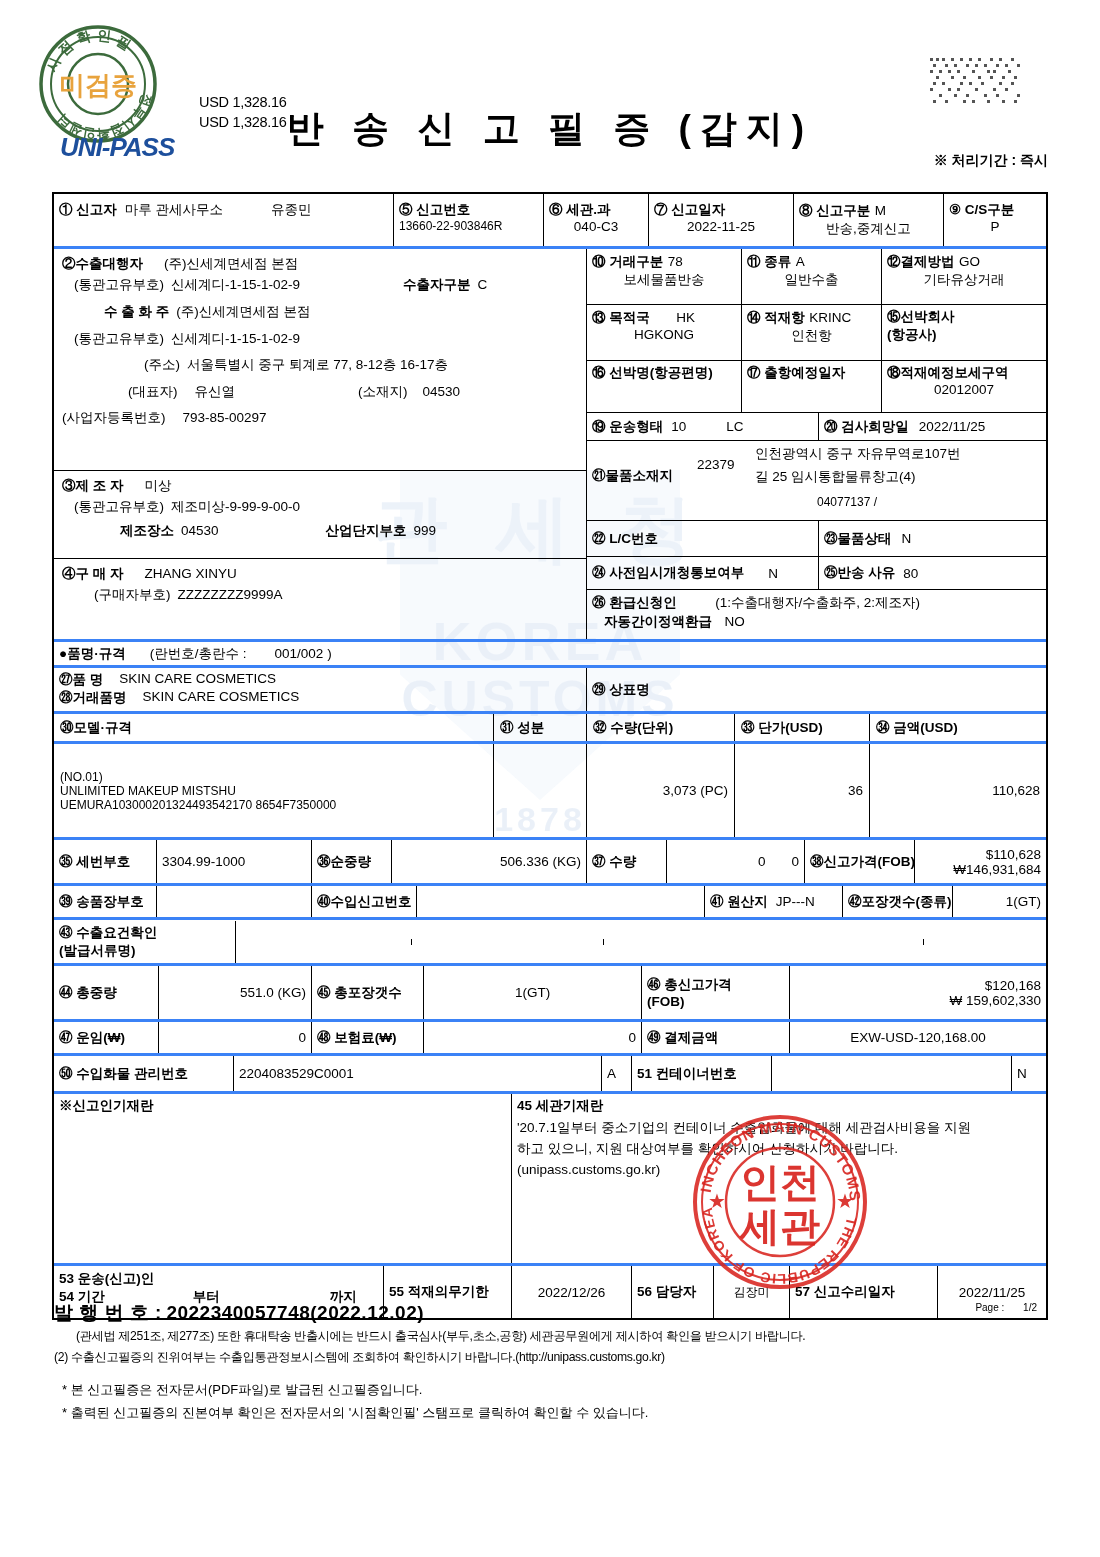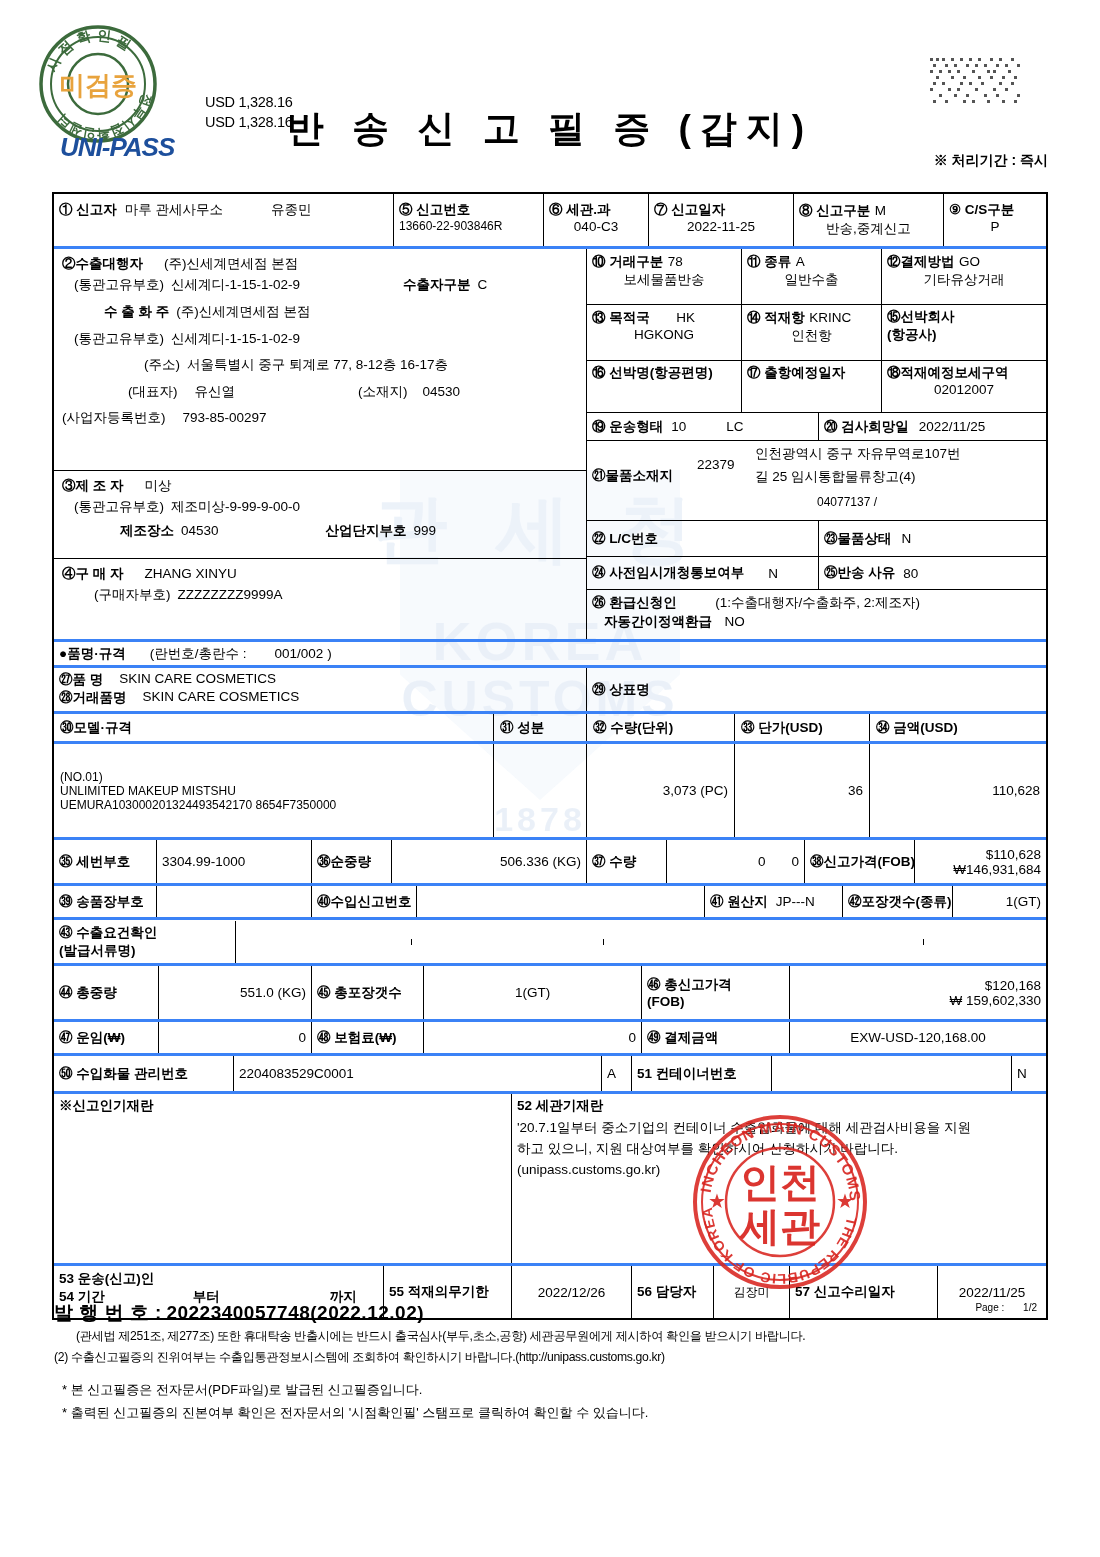--- a/index.html
+++ b/index.html
@@ -39,21 +39,21 @@
   .stamp {
     position:absolute; left:20px; top:22px; width:160px; height:130px;
   }
   .stamp svg { display:block; }
   .unipass {
     position:absolute; left:60px; top:132px;
     font-style:italic; font-weight:bold; font-size:26px; color:#1d4f9c;
     letter-spacing:-1px;
   }
   .usd-box {
-    position:absolute; left:205px; top:92px;
+    position:absolute; left:199px; top:92px;
     font-size:14.5px; line-height:20px; letter-spacing:-.3px;
   }
   .title {
     position:absolute; left:0; right:0; top:104px; text-align:center;
     font-size:37px; font-weight:bold; letter-spacing:9px;
   }
   .barcode {
     position:absolute; right:78px; top:58px; width:92px; height:52px;
   }
   .proc-time {
@@ -626,21 +626,21 @@
         <span class="val">N</span>
       </div>
     </div>
 
     <div class="row" style="height:172px;">
       <div class="cell" style="width:458px;display:block;">
         <div class="lbl">※신고인기재란</div>
         <div class="remark-body"></div>
       </div>
       <div class="cell grow" style="display:block;">
-        <div class="lbl" style="margin-bottom:2px;">52 세관기재란</div>
+        <div class="lbl" style="margin-bottom:2px;">45 세관기재란</div>
         <div class="remark-body">'20.7.1일부터 중소기업의 컨테이너 수출입화물에 대해 세관검사비용을 지원</div>
         <div class="remark-body">하고 있으니, 지원 대상여부를 확인하시어 신청하시기 바랍니다.</div>
         <div class="remark-body">(unipass.customs.go.kr)</div>
       </div>
     </div>
 
     <div class="row" style="height:52px;">
       <div class="cell" style="width:330px;display:block;padding-top:4px;">
         <div class="lbl">53 운송(신고)인</div>
         <div style="display:flex;align-items:baseline;">

